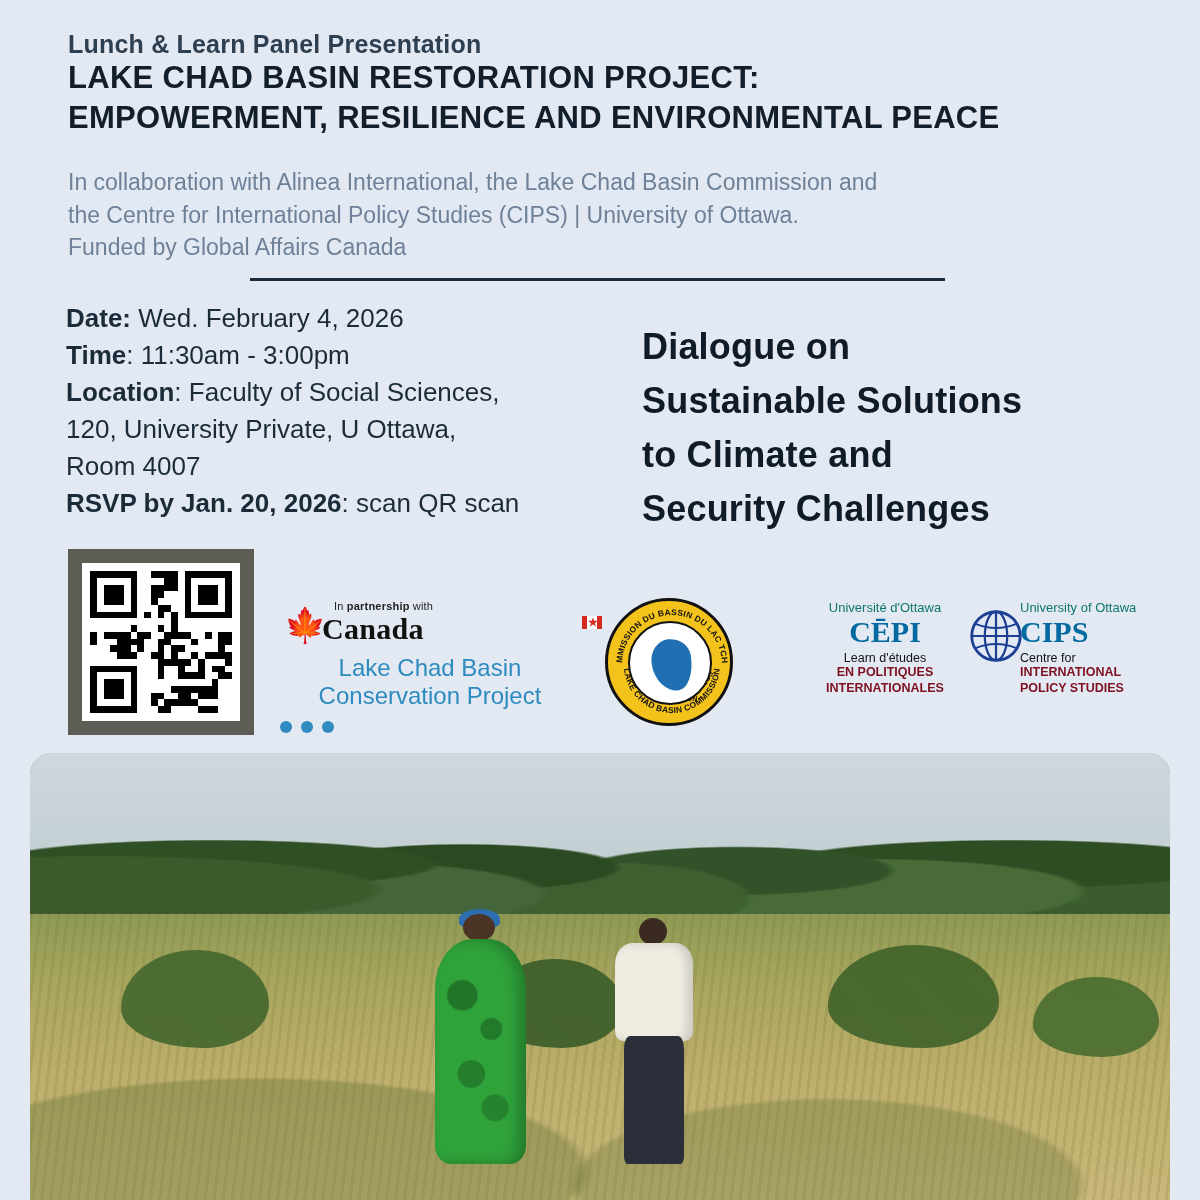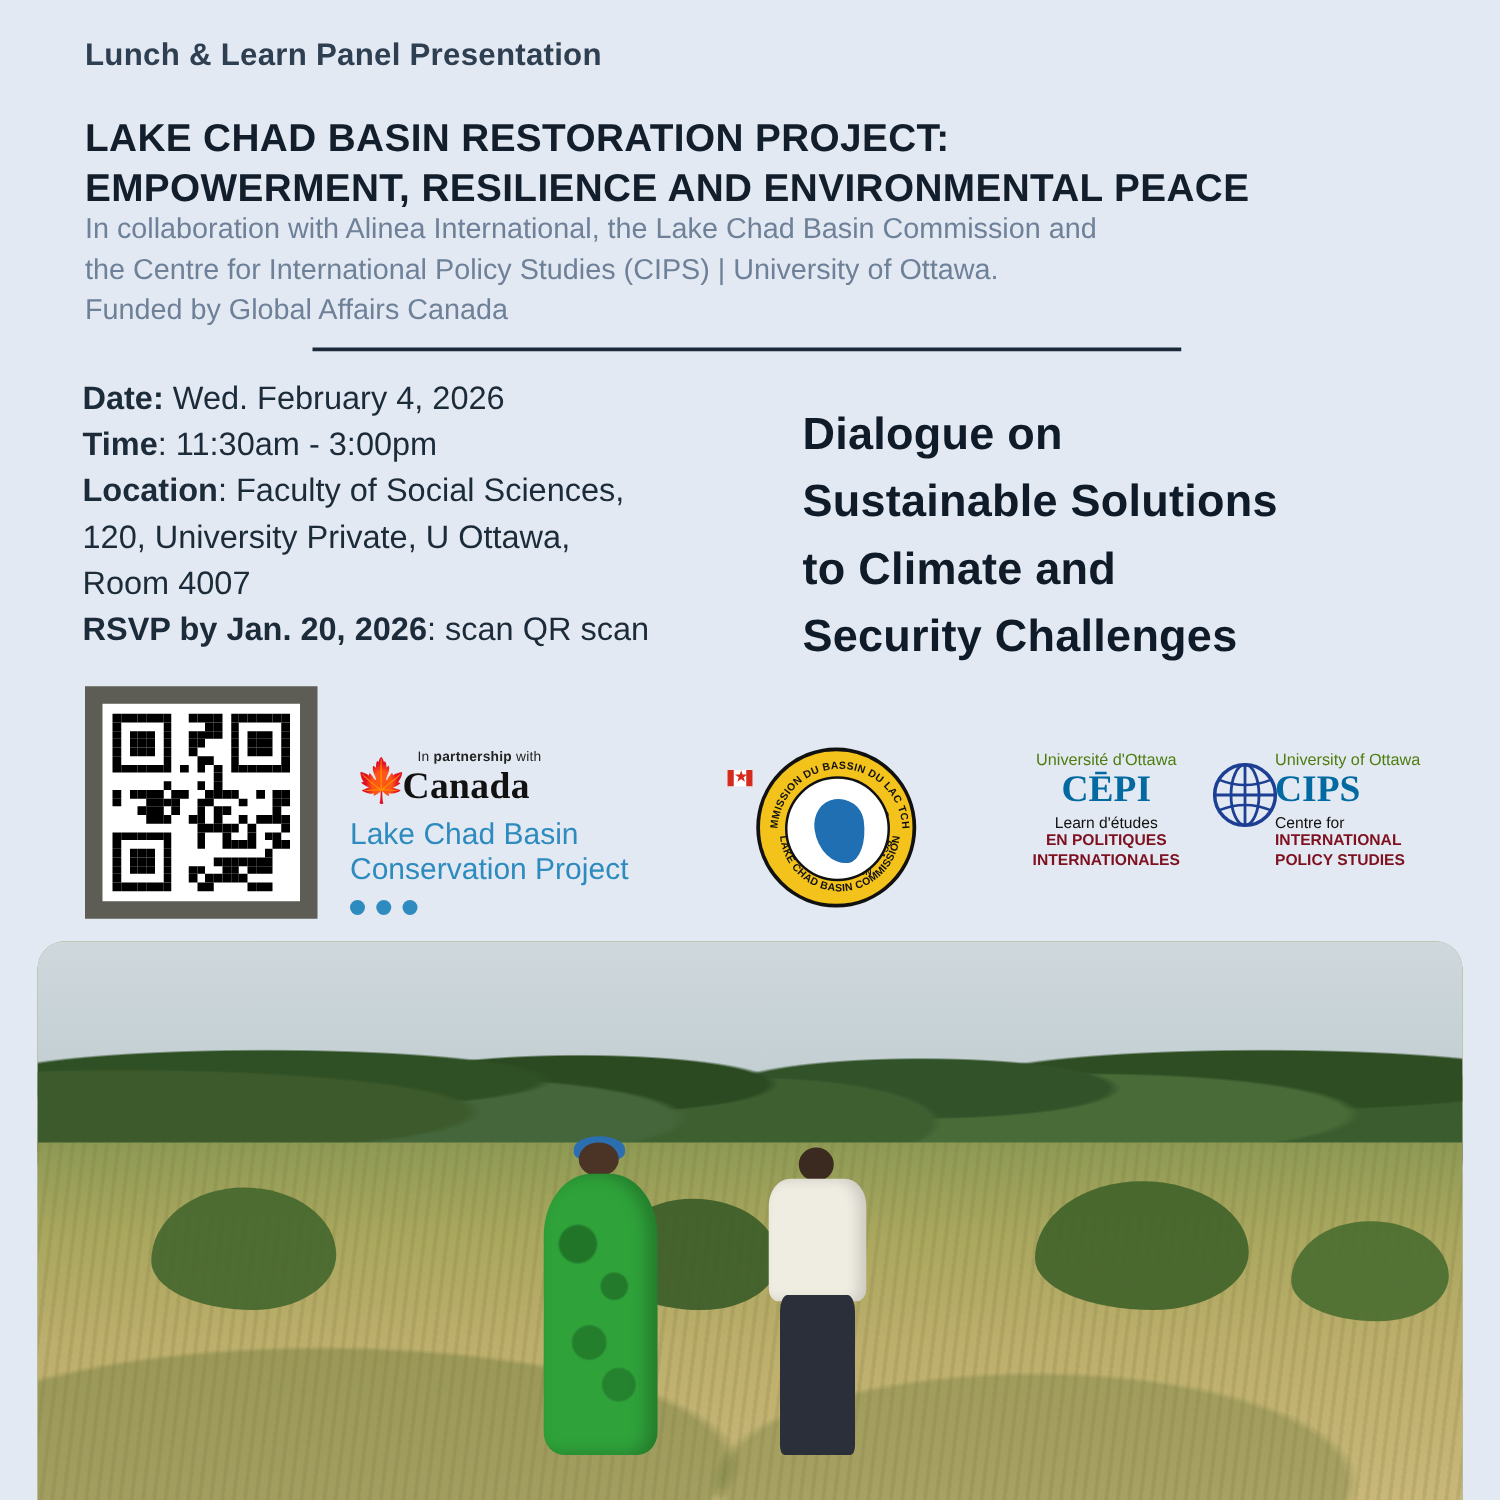--- a/index.html
+++ b/index.html
@@ -29,21 +29,21 @@
     left: 68px;
     top: 30px;
     font-size: 25px;
     font-weight: bold;
     color: #2f3f52;
     letter-spacing: 0.2px;
   }
   .main-title {
     position: absolute;
     left: 68px;
-    top: 91px;
+    top: 58px;
     width: 1070px;
     font-size: 31px;
     font-weight: bold;
     line-height: 1.28;
     color: #121e2b;
     letter-spacing: 0.3px;
   }
   .main-title .l2 { display: block; }
 
   .collab {
@@ -193,21 +193,21 @@
     color: #d52b1e;
     font-size: 34px;
     line-height: 34px;
   }
   .lcbcp {
     margin-top: 8px;
     font-size: 24px;
     line-height: 1.18;
     color: #2d8bbf;
   }
-  .lcbcp span { display: block; }
+  .lcbcp span { display: block; text-align: center; }
   .dots { margin-top: 8px; }
   .dots i {
     display: inline-block;
     width: 12px; height: 12px;
     border-radius: 50%;
     background: #2d8bbf;
     margin-right: 9px;
   }
 
   
@@ -264,21 +264,21 @@
     top: 10px;
     width: 340px;
     height: 120px;
   }
   .uo-left {
     position: absolute; left: 0; top: 0; width: 130px; text-align: center;
   }
   .uo-right {
     position: absolute; left: 200px; top: 0; width: 150px; text-align: left;
   }
-  .uo .univ { font-size: 13px; color: #4d7c0f; }
+  .uo .univ { font-size: 13px; color: #0f766e; }
   .uo .acro {
     font-size: 30px; font-weight: bold; color: #0369a1; line-height: 1.1;
     font-family: "Liberation Serif", serif;
   }
   .uo .sub1 { font-size: 12.5px; color: #111; margin-top: 3px; }
   .uo .sub2 { font-size: 12.5px; font-weight: bold; color: #7e1020; line-height: 1.25; }
   .globe {
     position: absolute;
     left: 148px;
     top: 8px;

